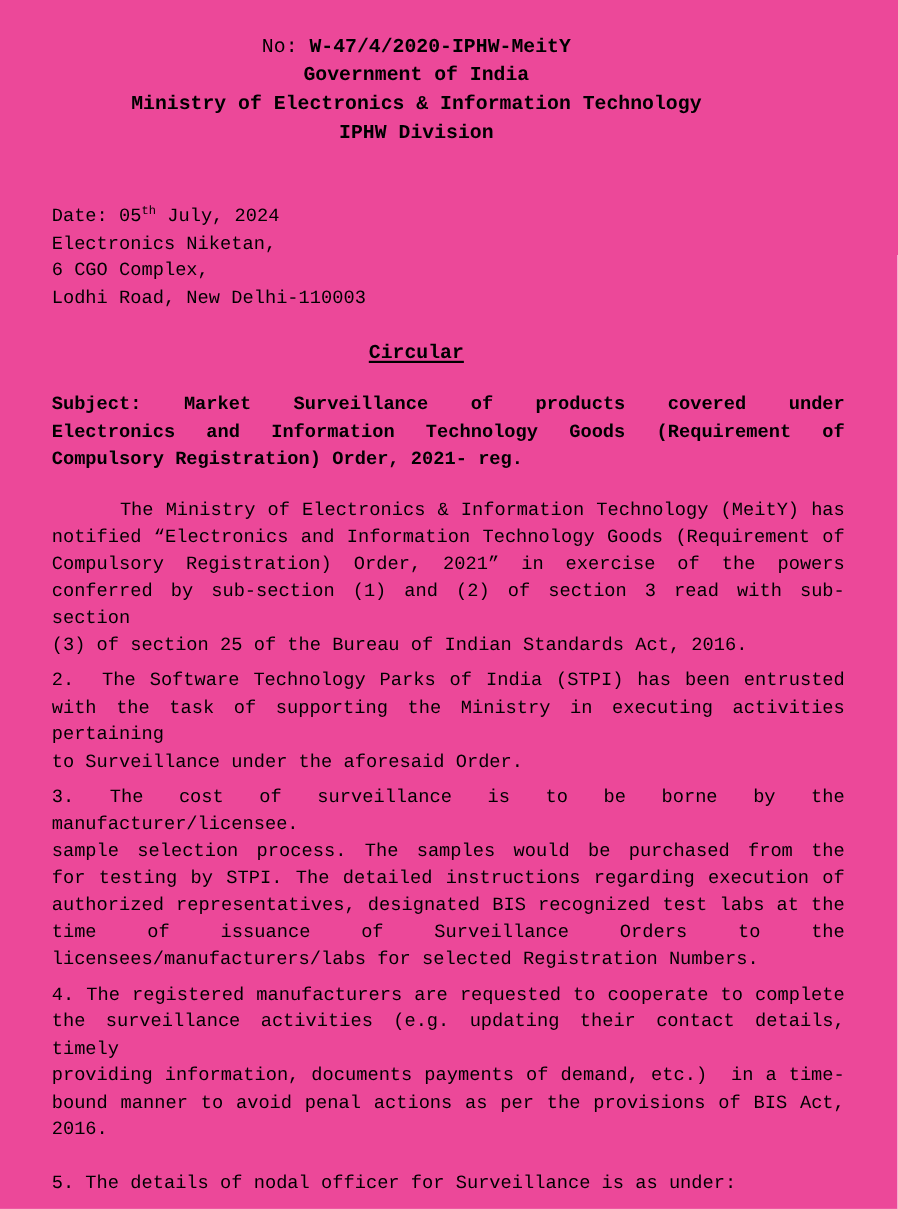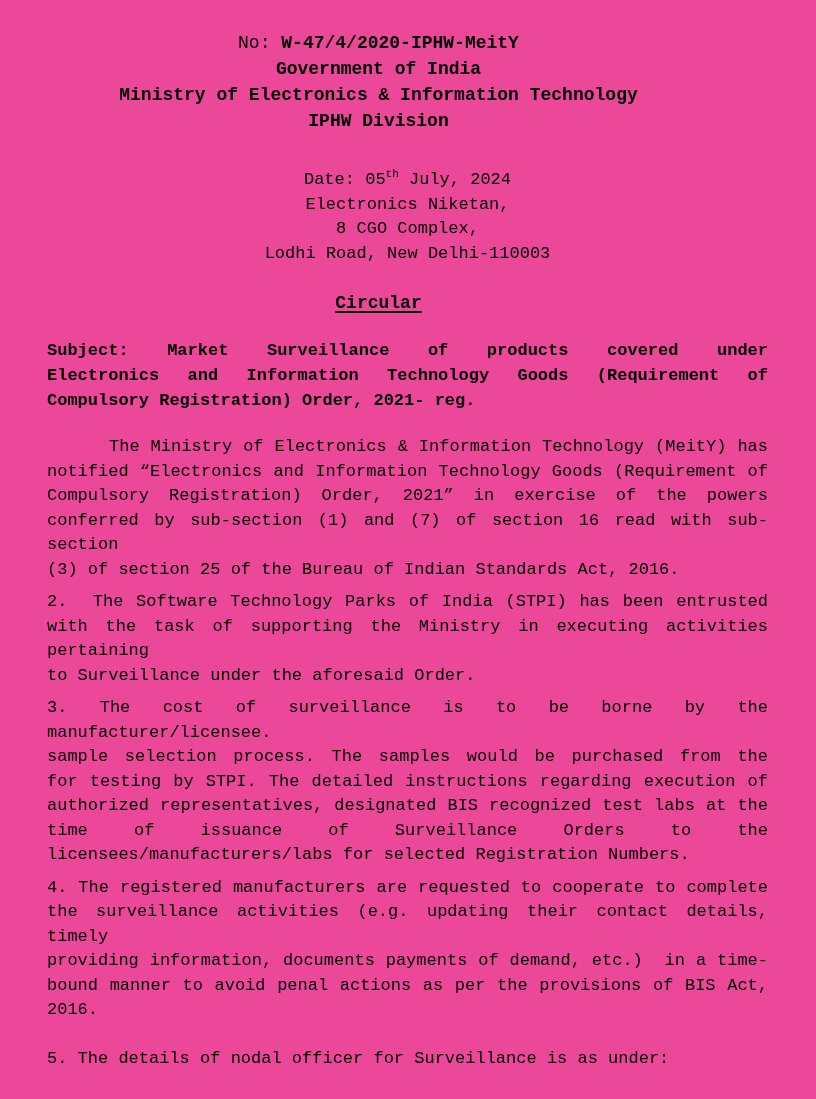--- a/index.html
+++ b/index.html
@@ -17,22 +17,22 @@
   }
   .letter-header {
     text-align: center;
     font-weight: bold;
     font-size: 18px;
     line-height: 26px;
     padding-right: 58px;
   }
   .ref-label { font-weight: normal; }
   .date-block {
-    margin-top: 34px;
-    text-align: center;
+    margin-top: 52px;
+    text-align: left;
     line-height: 24.5px;
   }
   .date-block sup {
     font-size: 11px;
     line-height: 0;
     vertical-align: super;
   }
   .title-line {
     margin-top: 24px;
     text-align: center;
@@ -62,39 +62,39 @@
   <div class="letter-header">
     <div><span class="ref-label">No: </span><span>W-47/4/2020-IPHW-MeitY</span></div>
     <div>Government of India</div>
     <div>Ministry of Electronics &amp; Information Technology</div>
     <div>IPHW Division</div>
   </div>
 
   <div class="date-block">
     <div><span>Date: 05</span><sup>th</sup><span> July, 2024</span></div>
     <div>Electronics Niketan,</div>
-    <div>8 CGO Complex,</div>
+    <div>6 CGO Complex,</div>
     <div>Lodhi Road, New Delhi-110003</div>
   </div>
 
   <div class="title-line">
     <span class="underlined">Circular</span>
   </div>
 
   <div class="para subject">
       <div class="line">Subject: Market Surveillance of products covered under</div>
       <div class="line">Electronics and Information Technology Goods (Requirement of</div>
       <div class="line last">Compulsory Registration) Order, 2021- reg.</div>
     </div>
 
   <div class="para para-first">
       <div class="line indent">The Ministry of Electronics &amp; Information Technology (MeitY) has</div>
       <div class="line">notified “Electronics and Information Technology Goods (Requirement of</div>
       <div class="line">Compulsory Registration) Order, 2021” in exercise of the powers</div>
-      <div class="line">conferred by sub-section (1) and (7) of section 16 read with sub-section</div>
+      <div class="line">conferred by sub-section (1) and (2) of section 3 read with sub-section</div>
       <div class="line last">(3) of section 25 of the Bureau of Indian Standards Act, 2016.</div>
     </div>
   <div class="para">
       <div class="line">2.&nbsp; The Software Technology Parks of India (STPI) has been entrusted</div>
       <div class="line">with the task of supporting the Ministry in executing activities pertaining</div>
       <div class="line last">to Surveillance under the aforesaid Order.</div>
     </div>
   <div class="para">
       <div class="line">3. The cost of surveillance is to be borne by the manufacturer/licensee.</div>
       <div class="line">sample selection process. The samples would be purchased from the</div>

